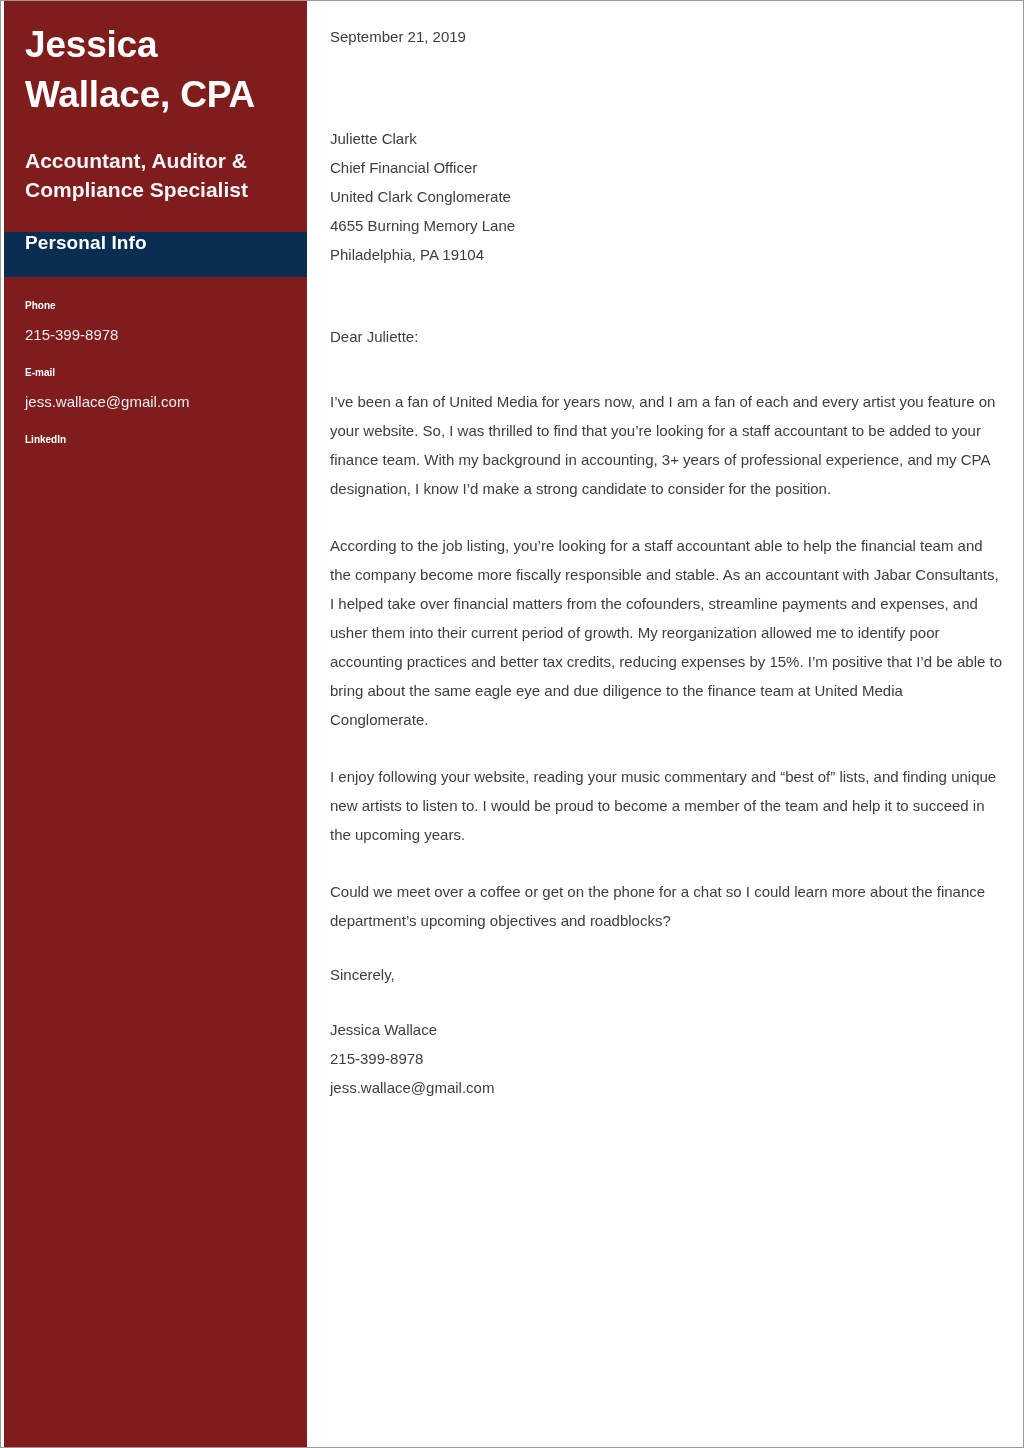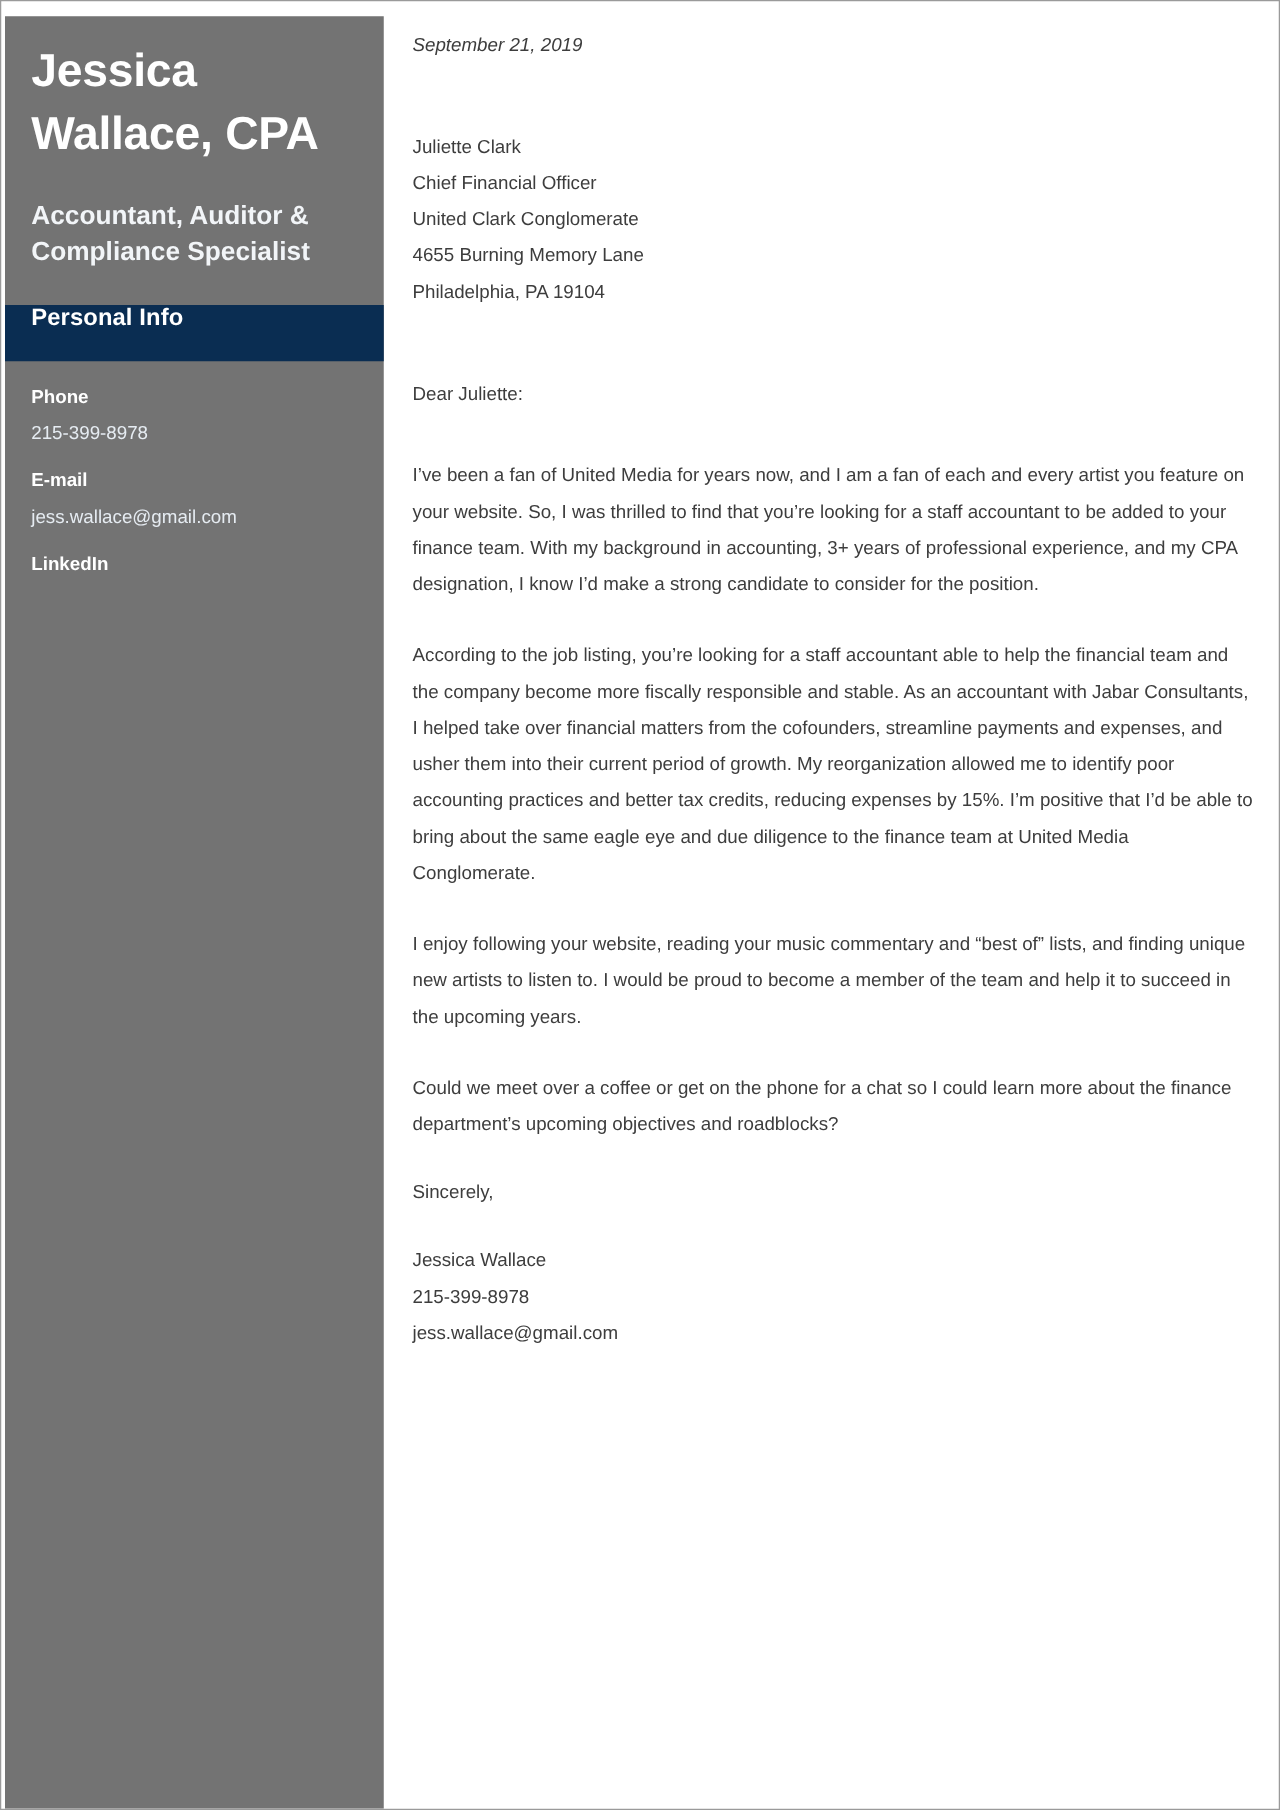--- a/index.html
+++ b/index.html
@@ -19,24 +19,24 @@
     box-sizing: border-box;
     background: #ffffff;
     border: 1px solid #9a9a9a;
     overflow: hidden;
   }
 
   
   .sidebar {
     position: absolute;
     left: 3px;
-    top: 12px;
+    top: 0;
     bottom: 0;
     width: 303px;
-    background: #737373;
+    background: #7f1d1d;
     box-sizing: border-box;
   }
 
   .sidebar-header {
     padding: 19px 22px 0 21px;
   }
 
   .candidate-name {
     margin: 0;
     font-size: 37px;
@@ -73,21 +73,21 @@
 
   .contact-list {
     padding: 18px 21px 0 21px;
   }
 
   .contact-item {
     margin-bottom: 16px;
   }
 
   .contact-label {
-    font-size: 15px;
+    font-size: 10px;
     font-weight: bold;
     color: #ffffff;
     line-height: 22px;
   }
 
   .contact-value {
     font-size: 15px;
     font-weight: normal;
     color: #e6ecf2;
     line-height: 23px;
@@ -102,22 +102,21 @@
     top: 0;
     width: 675px;
     padding-top: 24px;
     box-sizing: border-box;
     color: #3d3d3d;
     font-size: 15px;
   }
 
   .letter-date {
     line-height: 24px;
-    margin-bottom: 54px;
-    font-style: italic;
+    margin-bottom: 75px;
   }
 
   .recipient {
     margin-bottom: 56px;
   }
 
   .recipient-line {
     line-height: 29px;
   }
 

